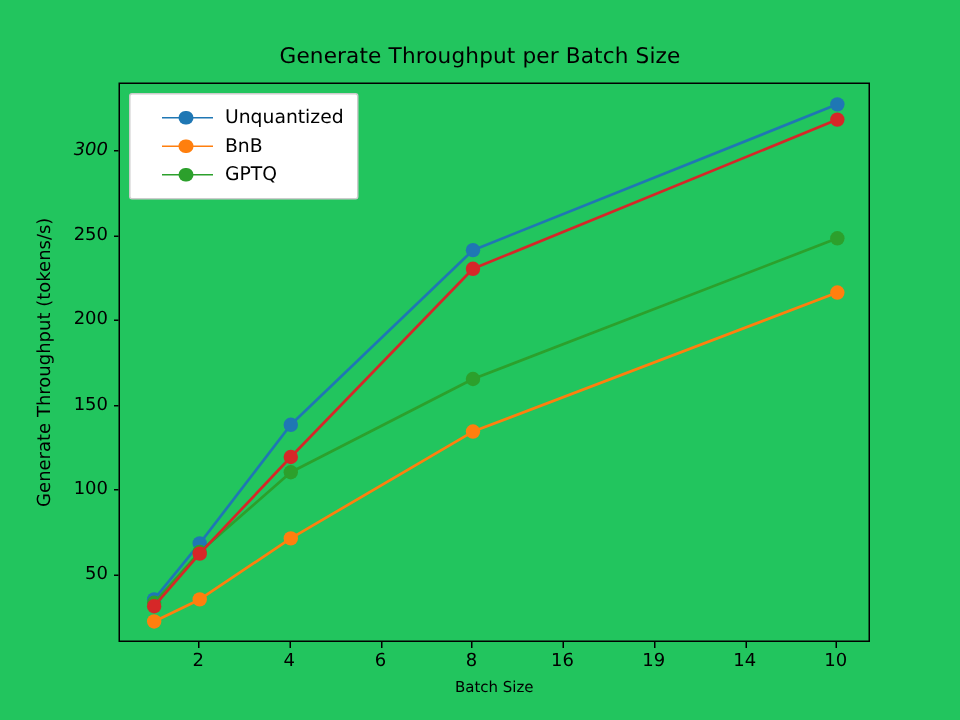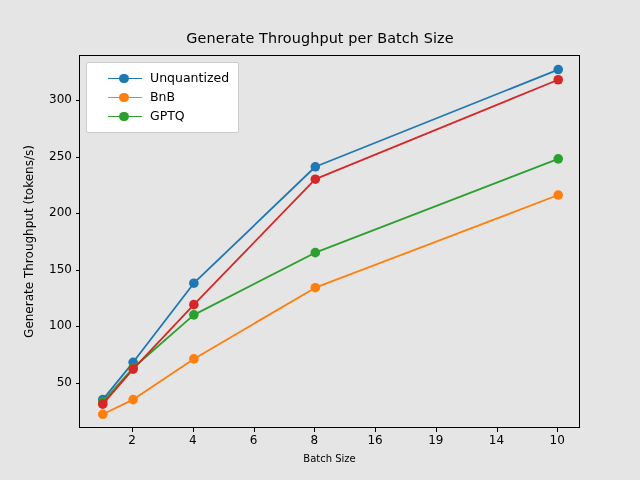--- a/index.html
+++ b/index.html
@@ -14,21 +14,21 @@
     color: #000000;
     overflow: hidden;
     position: relative;
   }
 
   #figure {
     position: absolute;
     left: 0; top: 0;
     width: 640px;
     height: 480px;
-    background: #e5e5e5;
+    background: #22c55e;
   }
 
   
   #chart-title {
     position: absolute;
     left: 0;
     top: 30px;
     width: 640px;
     text-align: center;
     font-size: 14.4px;
@@ -222,21 +222,21 @@
       <div class="ytick-label" style="top: 382.788px;">50</div>
       <div class="ytick-mark" style="top: 326.273px;"></div>
       <div class="ytick-label" style="top: 326.273px;">100</div>
       <div class="ytick-mark" style="top: 269.758px;"></div>
       <div class="ytick-label" style="top: 269.758px;">150</div>
       <div class="ytick-mark" style="top: 213.242px;"></div>
       <div class="ytick-label" style="top: 213.242px;">200</div>
       <div class="ytick-mark" style="top: 156.727px;"></div>
       <div class="ytick-label" style="top: 156.727px;">250</div>
       <div class="ytick-mark" style="top: 100.212px;"></div>
-      <div class="ytick-label" style="top: 100.212px;">300</div>
+      <div class="ytick-label" style="top: 100.212px; font-style: italic;">300</div>
     </div>
 
   <div id="legend">
       <div class="legend-row">
         <span class="legend-swatch">
           <span class="lline" style="background: rgb(31, 119, 180);"></span>
           <span class="ldot" style="background: rgb(31, 119, 180);"></span>
         </span>
         <span class="legend-label">Unquantized</span>
       </div>

